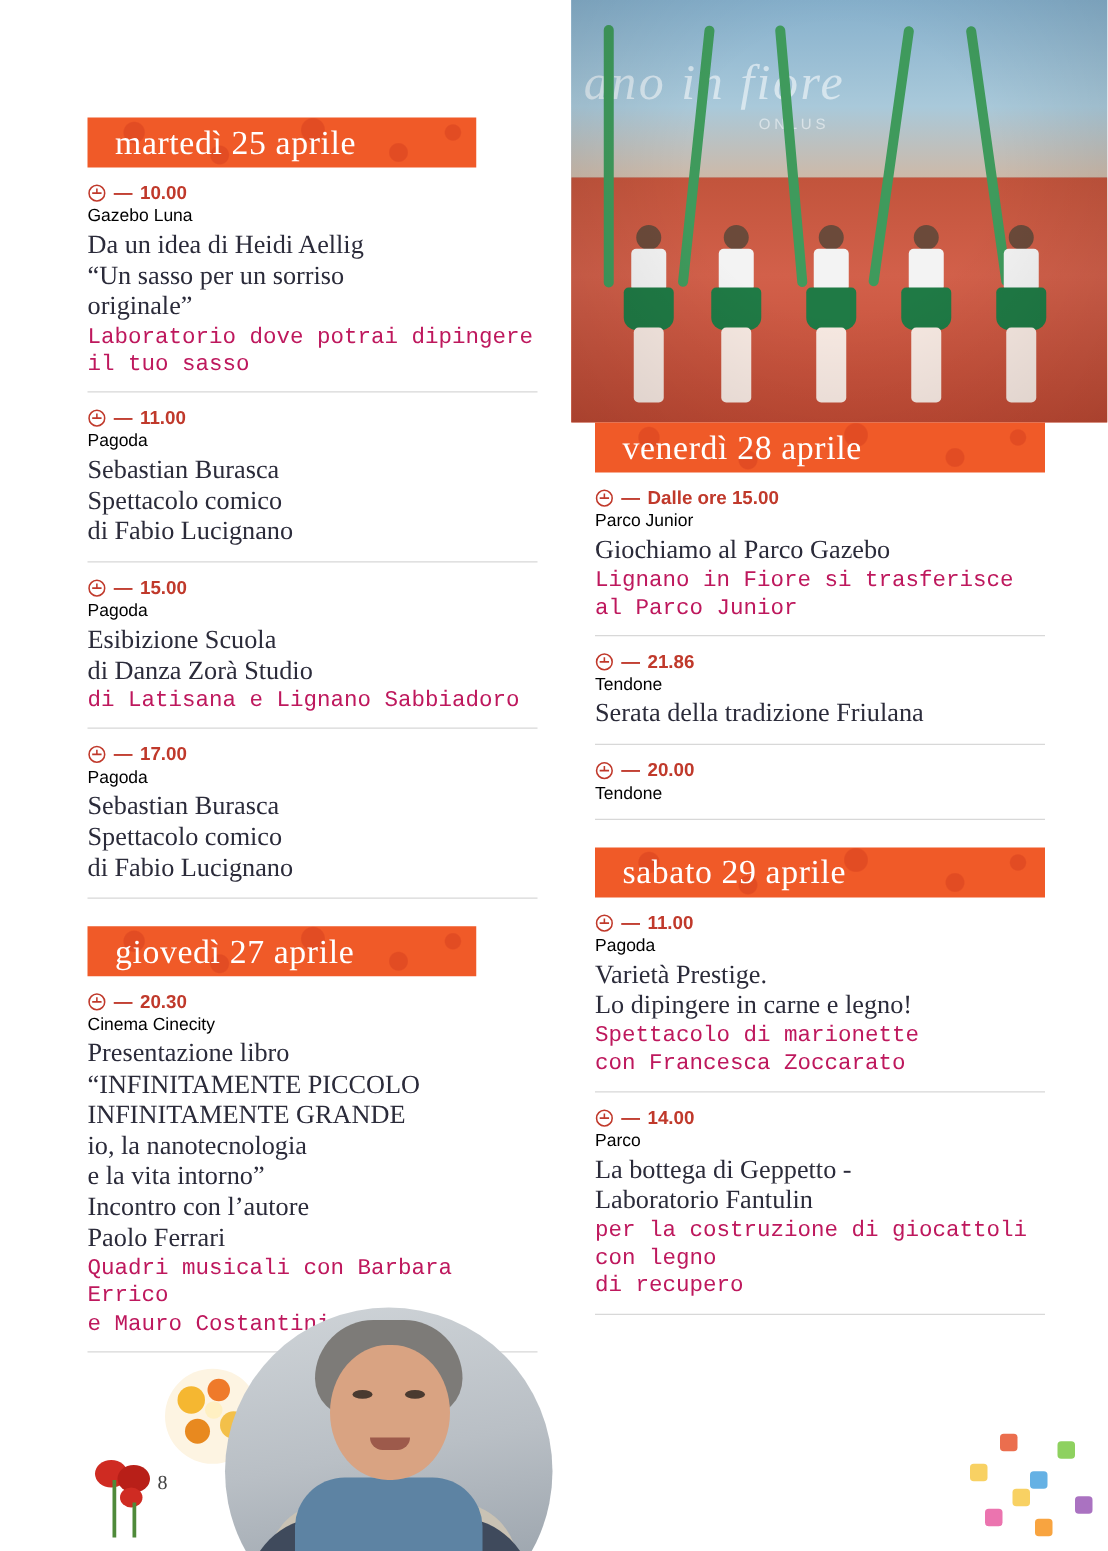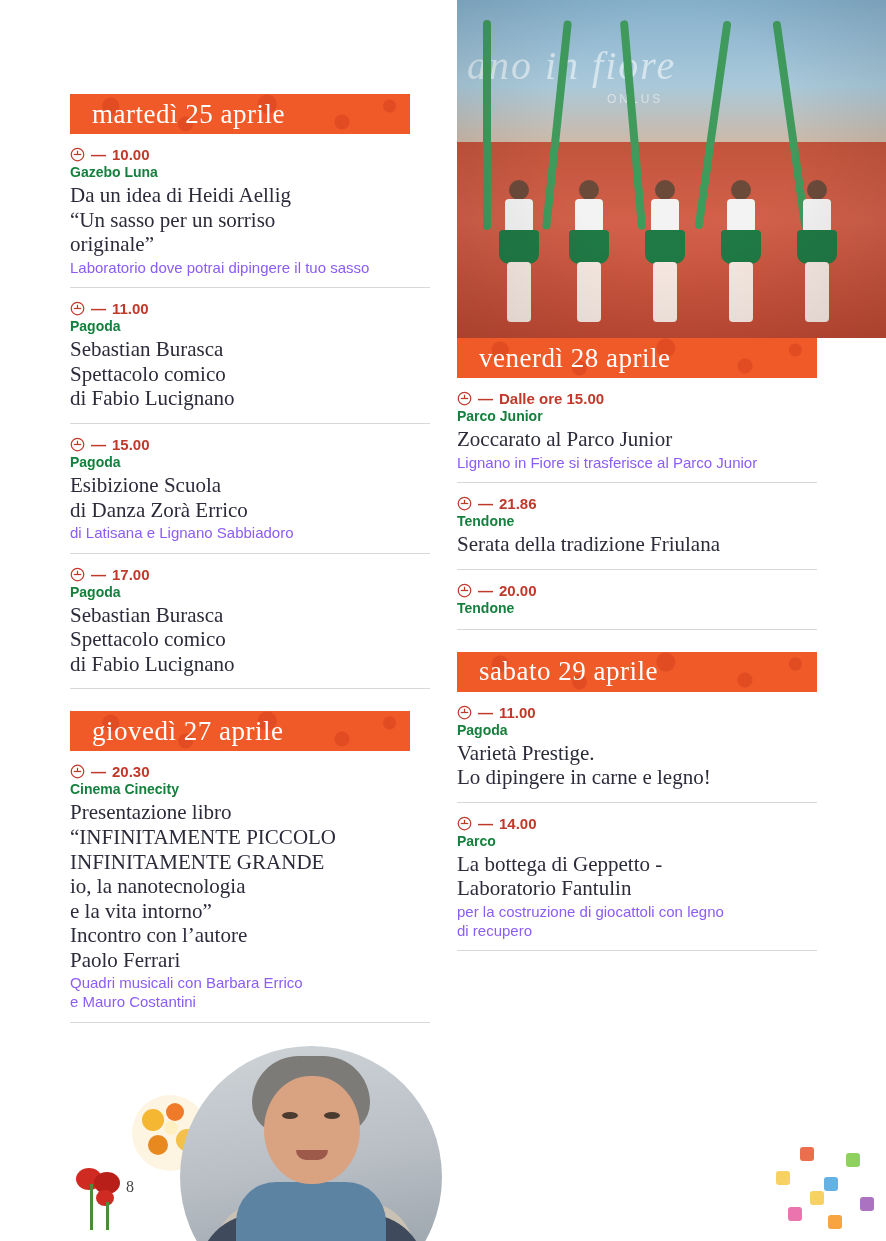--- a/index.html
+++ b/index.html
@@ -76,21 +76,21 @@
 
   .confetti {
     position:absolute; right:0; bottom:0; width:120px; height:110px;
   }
   .confetti i {
     position:absolute; width:14px; height:14px; border-radius:3px; opacity:.85;
   }
 
   
   .col-left  { position:absolute; left:70px; top:94px; width:360px; }
-  .col-right { position:absolute; left:457px; top:338px; width:360px; }
+  .col-right { position:absolute; left:476px; top:338px; width:360px; }
 
   
   .daybar {
     position: relative;
     height: 40px;
     background: #f05a28;
     display: flex;
     align-items: center;
     padding-left: 22px;
     margin-bottom: 12px;
@@ -105,21 +105,21 @@
        radial-gradient(circle at 94% 30%, #b31d15 0 6px, transparent 7px);
   }
   .daybar span {
     position: relative;
     font-family: "Liberation Serif", serif;
     font-size: 27px;
     color: #ffffff;
     letter-spacing: .5px;
   }
   .daybar.w-right { width: 360px; }
-  .daybar.w-left  { width: 340px; }
+  .daybar.w-left  { width: 311px; }
 
   
   .event {
     padding: 0 0 10px 0;
     border-bottom: 1px solid #d8d8d8;
     margin-bottom: 12px;
   }
   .event:last-child { border-bottom: 1px solid #d8d8d8; }
 
   .ev-time {
@@ -128,37 +128,37 @@
     gap: 5px;
     color: #c0392b;
     font-weight: bold;
     font-size: 15px;
     margin-bottom: 1px;
   }
   .clock-icon { width: 15px; height: 15px; flex: 0 0 15px; display:block; }
   .ev-dash { color:#c0392b; font-weight:bold; margin:0 1px; }
 
   .ev-place {
-    color: #15803d;
-    font-weight: bold;
+    color: #000000;
+    font-weight: normal;
     font-size: 14px;
     margin-bottom: 3px;
   }
   .ev-title {
     font-family: "Liberation Serif", serif;
     font-size: 21px;
     color: #2b2b3a;
     line-height: 1.17;
     margin-bottom: 2px;
     white-space: pre-line;
   }
   .ev-desc {
-    font-family: Liberation Sans, sans-serif;
-    font-size: 15px;
-    color: #8b5cf6;
+    font-family: Liberation Mono, monospace;
+    font-size: 18px;
+    color: #be185d;
     line-height: 1.24;
     white-space: pre-line;
   }
 
   
   .portrait {
     position: absolute;
     left: 180px;
     top: 1046px;
     width: 262px;
@@ -290,21 +290,21 @@
         <svg class="clock-icon" viewBox="0 0 24 24">
             <circle cx="12" cy="12" r="10" fill="none" stroke="#c0392b" stroke-width="2"></circle>
             <path d="M6 12 L18 12" stroke="#c0392b" stroke-width="2"></path>
             <path d="M12 12 L12 6" stroke="#c0392b" stroke-width="2"></path>
           </svg>
         <span class="ev-dash">—</span>
         <span>15.00</span>
       </div>
       <div class="ev-place">Pagoda</div>
       <div class="ev-title">Esibizione Scuola
-di Danza Zorà Errico</div>
+di Danza Zorà Studio</div>
       <div class="ev-desc">di Latisana e Lignano Sabbiadoro</div>
     </div>
 
     <div class="event">
       <div class="ev-time">
         <svg class="clock-icon" viewBox="0 0 24 24">
             <circle cx="12" cy="12" r="10" fill="none" stroke="#c0392b" stroke-width="2"></circle>
             <path d="M6 12 L18 12" stroke="#c0392b" stroke-width="2"></path>
             <path d="M12 12 L12 6" stroke="#c0392b" stroke-width="2"></path>
           </svg>
@@ -358,21 +358,21 @@
       <div class="ev-time">
         <svg class="clock-icon" viewBox="0 0 24 24">
             <circle cx="12" cy="12" r="10" fill="none" stroke="#c0392b" stroke-width="2"></circle>
             <path d="M6 12 L18 12" stroke="#c0392b" stroke-width="2"></path>
             <path d="M12 12 L12 6" stroke="#c0392b" stroke-width="2"></path>
           </svg>
         <span class="ev-dash">—</span>
         <span>Dalle ore 15.00</span>
       </div>
       <div class="ev-place">Parco Junior</div>
-      <div class="ev-title">Zoccarato al Parco Junior</div>
+      <div class="ev-title">Giochiamo al Parco Gazebo</div>
       <div class="ev-desc">Lignano in Fiore si trasferisce al Parco Junior</div>
     </div>
 
     <div class="event">
       <div class="ev-time">
         <svg class="clock-icon" viewBox="0 0 24 24">
             <circle cx="12" cy="12" r="10" fill="none" stroke="#c0392b" stroke-width="2"></circle>
             <path d="M6 12 L18 12" stroke="#c0392b" stroke-width="2"></path>
             <path d="M12 12 L12 6" stroke="#c0392b" stroke-width="2"></path>
           </svg>
@@ -408,20 +408,22 @@
             <circle cx="12" cy="12" r="10" fill="none" stroke="#c0392b" stroke-width="2"></circle>
             <path d="M6 12 L18 12" stroke="#c0392b" stroke-width="2"></path>
             <path d="M12 12 L12 6" stroke="#c0392b" stroke-width="2"></path>
           </svg>
         <span class="ev-dash">—</span>
         <span>11.00</span>
       </div>
       <div class="ev-place">Pagoda</div>
       <div class="ev-title">Varietà Prestige.
 Lo dipingere in carne e legno!</div>
+      <div class="ev-desc">Spettacolo di marionette
+con Francesca Zoccarato</div>
     </div>
 
     <div class="event">
       <div class="ev-time">
         <svg class="clock-icon" viewBox="0 0 24 24">
             <circle cx="12" cy="12" r="10" fill="none" stroke="#c0392b" stroke-width="2"></circle>
             <path d="M6 12 L18 12" stroke="#c0392b" stroke-width="2"></path>
             <path d="M12 12 L12 6" stroke="#c0392b" stroke-width="2"></path>
           </svg>
         <span class="ev-dash">—</span>

